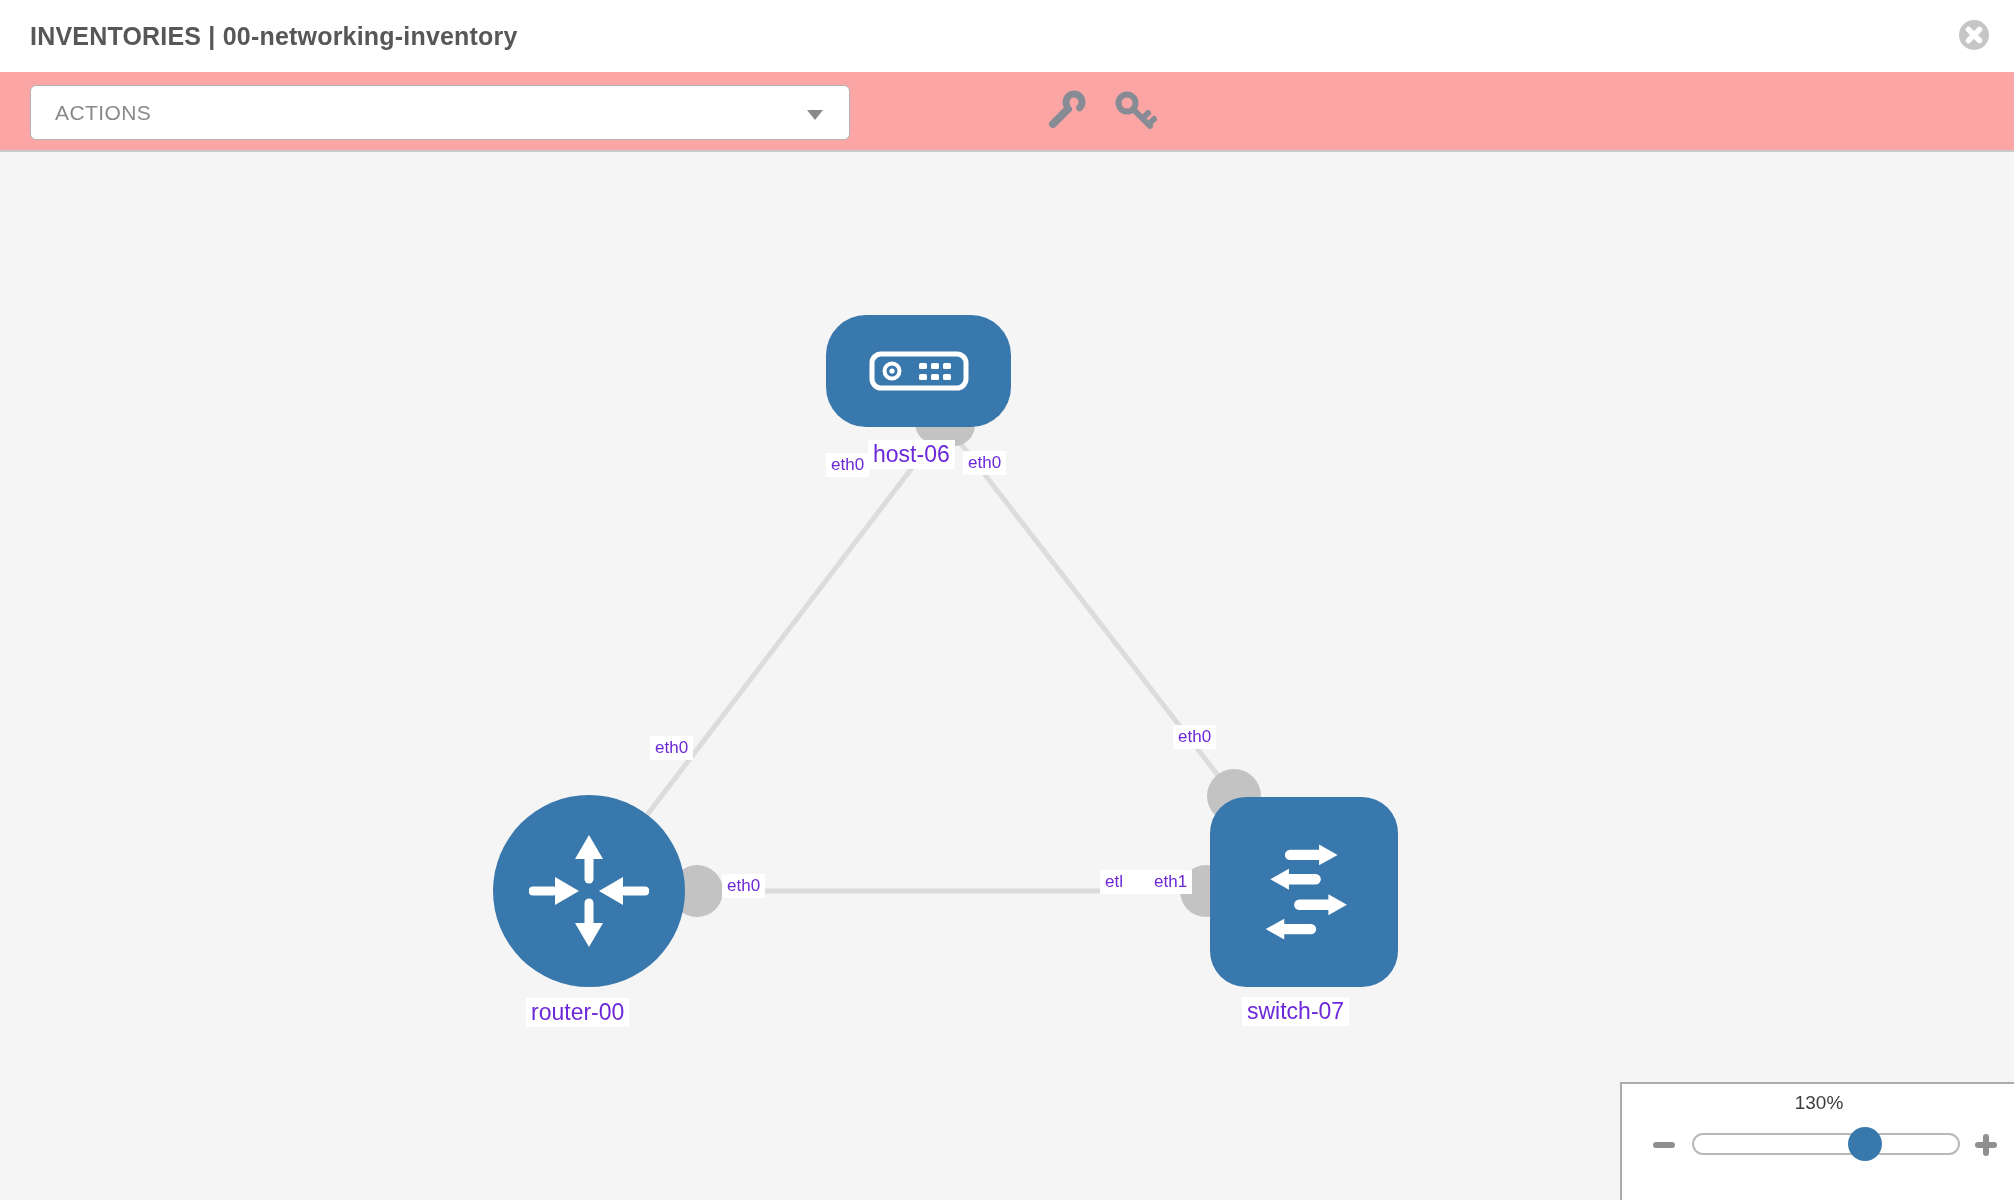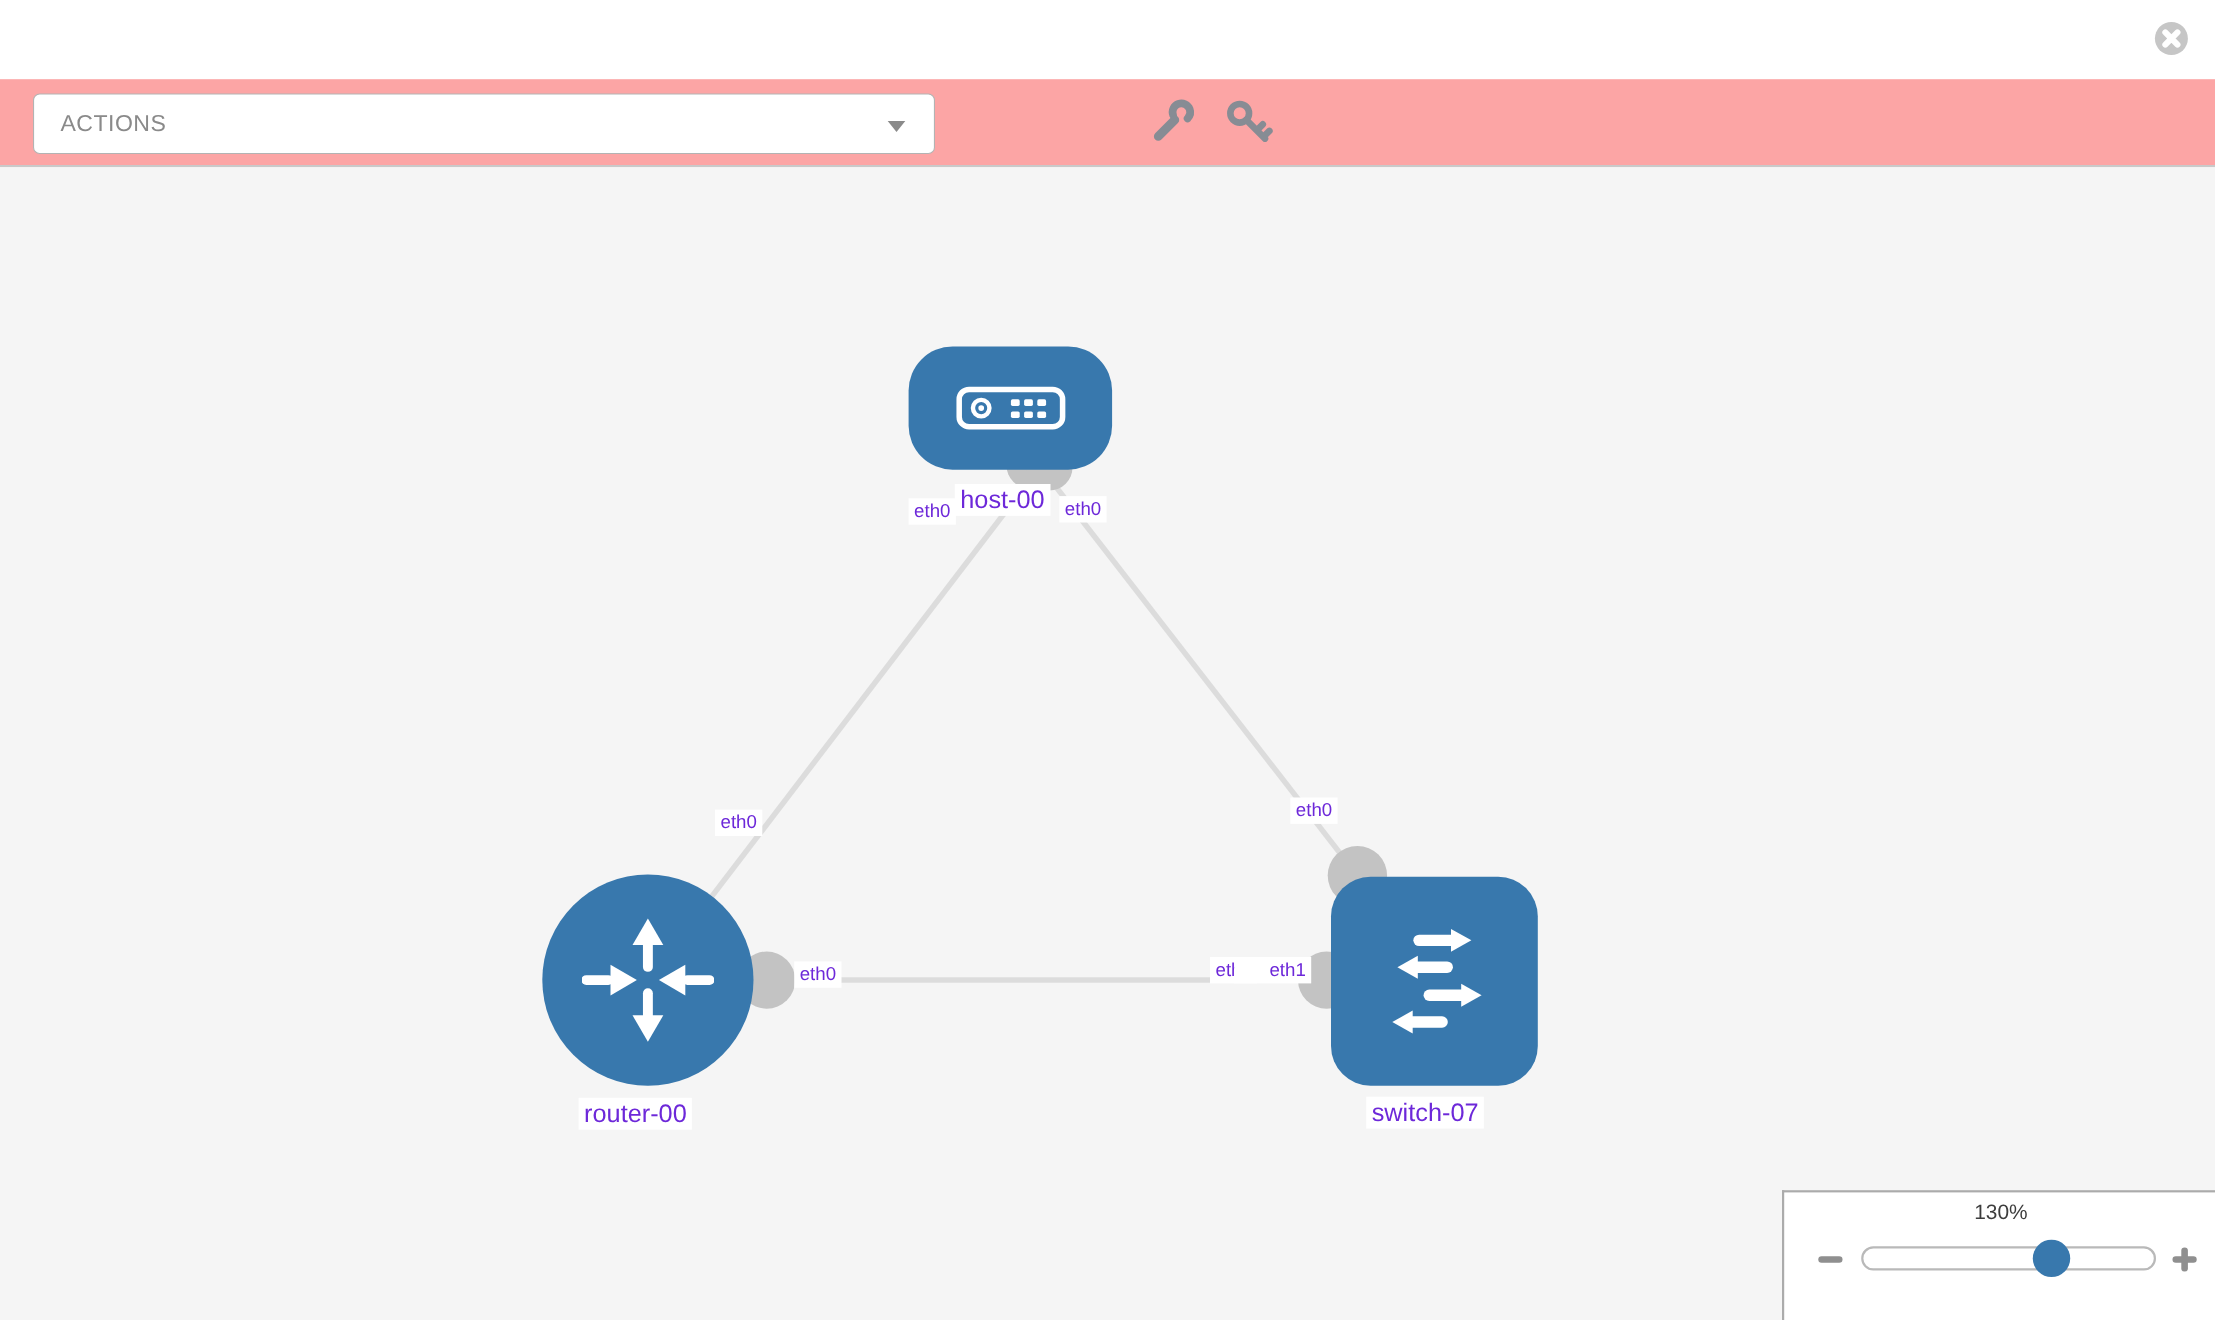--- a/index.html
+++ b/index.html
@@ -70,20 +70,21 @@
   .zoom-minus { left: 27px; } .zoom-plus { left: 349px; }
   .bar-h { position: absolute; left: 4px; top: 12px; width: 22px; height: 6px;
     background: #8f8f8f; border-radius: 3px; }
   .bar-v { position: absolute; left: 12px; top: 4px; width: 6px; height: 22px;
     background: #8f8f8f; border-radius: 3px; }
 </style>
 </head>
 <body>
 
 <div class="header">
+  <div class="header-title">INVENTORIES | 00-networking-inventory</div>
   <button class="close-btn">
     <svg width="32" height="32" viewBox="0 0 32 32">
       <circle cx="16" cy="16" r="15" fill="#c6c6c6"></circle>
       <path d="M10.5 10.5 L21.5 21.5 M21.5 10.5 L10.5 21.5" stroke="#fff" stroke-width="5.5" stroke-linecap="round"></path>
     </svg>
   </button>
 </div>
 
 <div class="toolbar">
   <div class="select-box actions-select">
@@ -163,21 +164,21 @@
         <path d="M60,39 L36,39"></path>
           <polygon points="37,30 37,48 21,39" stroke="none"></polygon>
         <path d="M46,61 L72,61"></path>
           <polygon points="71,52 71,70 87,61" stroke="none"></polygon>
         <path d="M56,82 L32,82"></path>
           <polygon points="33,73 33,91 17,82" stroke="none"></polygon>
       </g>
     </svg>
   </div>
 
-  <div class="chip name-chip chip-host">host-00</div>
+  <div class="chip name-chip chip-host">host-06</div>
   <div class="chip name-chip chip-router">router-00</div>
   <div class="chip name-chip chip-switch">switch-07</div>
 
   <div class="chip port-chip port-host-left">eth0</div>
   <div class="chip port-chip port-host-right">eth0</div>
   <div class="chip port-chip port-router-top">eth0</div>
   <div class="chip port-chip port-switch-top">eth0</div>
   <div class="chip port-chip port-router-right">eth0</div>
   <div class="chip port-chip port-mid-eth0">eth0</div>
   <div class="chip port-chip port-over port-mid-eth1">eth1</div>

